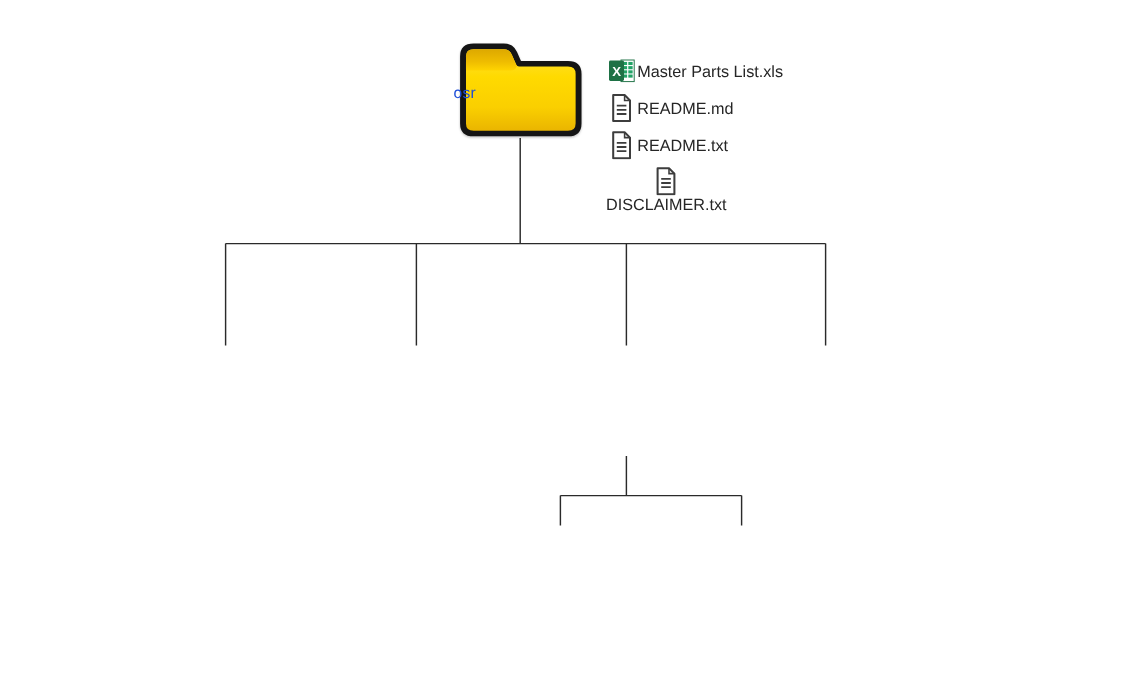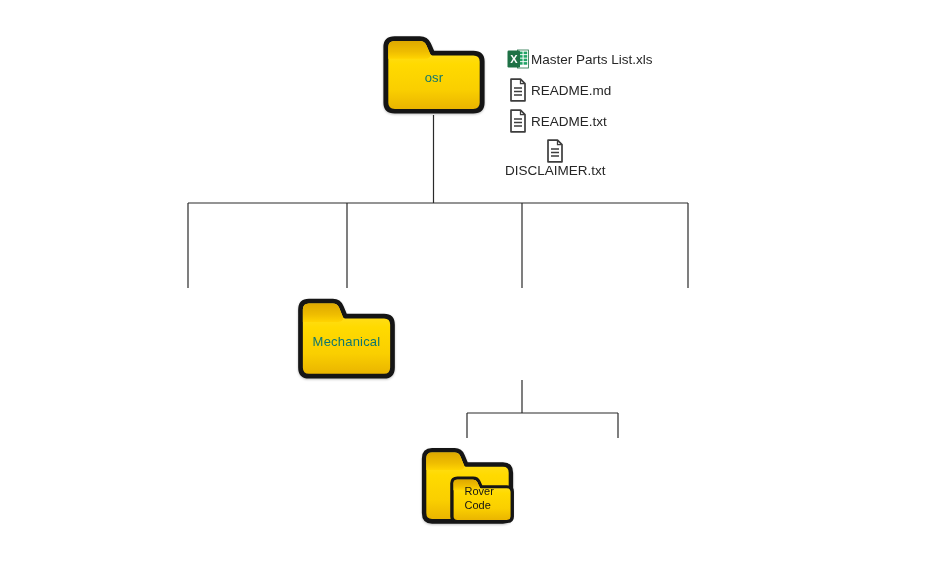--- a/index.html
+++ b/index.html
@@ -8,21 +8,21 @@
     position:relative; width:950px; height:574px; background:#ffffff;
     font-family:"Liberation Sans", sans-serif; overflow:hidden;
   }
   .connector { position:absolute; left:0; top:0; width:950px; height:574px; }
 
   .folder { position:absolute; }
   .folder .shape { position:absolute; left:0; top:0; width:100%; height:100%;
                    filter:drop-shadow(0 1px 1px rgba(0,0,0,0.25)); }
   .folder-label {
     position:absolute; left:0; right:0; top:58%; transform:translateY(-50%);
-    text-align:center; font-size:13px; color:#0f766e; letter-spacing:0.2px;
+    font-size:13px; color:#1d4ed8; letter-spacing:0.2px;
   }
   .inner-folder { position:absolute; left:29.5%; top:37%; width:69.5%; height:61%; }
   .nested-label {
     position:absolute; left:47%; top:55%; width:52px;
     font-size:11px; line-height:13.5px; color:#141414;
   }
 
   .file-row { position:absolute; left:505px; height:26px; display:flex; align-items:center; }
   .file-icon { width:26px; height:26px; display:flex; align-items:center; justify-content:center; }
   .file-name { font-size:13.5px; color:#262626; white-space:nowrap; }
@@ -108,36 +108,18 @@
           <path d="M3,1.2 H12.5 L17,5.7 V22.8 H3 Z" fill="#ffffff" stroke="#3d3d3d" stroke-width="1.7" stroke-linejoin="round"></path>
           <path d="M12.5,1.2 V5.7 H17" fill="none" stroke="#3d3d3d" stroke-width="1.3"></path>
           <path d="M6,10 H14 M6,13.5 H14 M6,17 H14" stroke="#3d3d3d" stroke-width="1.5"></path>
         </svg>
       </span>
       <span class="file-name">DISCLAIMER.txt</span>
     </div>
   </div>
 
 
-  <div class="folder" style="left:293px; top:287px; width:107px; height:93px;">
-    <svg class="shape" viewBox="0 0 114 96" preserveAspectRatio="none">
-      <path d="M17,92 H97 Q106,92 106,83 V39 Q106,30 97,30 H55.5 L51.5,20.5 Q49,14.5 42.5,14.5 H17 Q8,14.5 8,23.5 V83 Q8,92 17,92 Z" fill="url(#gBody)" stroke="#151515" stroke-width="5" stroke-linejoin="round"></path>
-      <path d="M10.5,36 V23.5 Q10.5,17 17,17 H42 Q47.3,17 49.3,21.7 L53.6,32.3 Q52.8,36 48.3,36 H10.5 Z" fill="url(#gTab)"></path>
-    </svg>
-    <span class="folder-label">Mechanical</span>
-  </div>
 
 
 
-  <div class="folder" style="left:417px; top:437px; width:101px; height:88px;">
-    <svg class="shape" viewBox="0 0 114 96" preserveAspectRatio="none">
-      <path d="M17,92 H97 Q106,92 106,83 V39 Q106,30 97,30 H55.5 L51.5,20.5 Q49,14.5 42.5,14.5 H17 Q8,14.5 8,23.5 V83 Q8,92 17,92 Z" fill="url(#gBody)" stroke="#151515" stroke-width="5" stroke-linejoin="round"></path>
-      <path d="M10.5,36 V23.5 Q10.5,17 17,17 H42 Q47.3,17 49.3,21.7 L53.6,32.3 Q52.8,36 48.3,36 H10.5 Z" fill="url(#gTab)"></path>
-    </svg>
-    <svg class="inner-folder" viewBox="0 0 114 96" preserveAspectRatio="none">
-      <path d="M17,92 H97 Q106,92 106,83 V39 Q106,30 97,30 H55.5 L51.5,20.5 Q49,14.5 42.5,14.5 H17 Q8,14.5 8,23.5 V83 Q8,92 17,92 Z" fill="url(#gBody)" stroke="#151515" stroke-width="5.5" stroke-linejoin="round"></path>
-      <path d="M10.5,36 V23.5 Q10.5,17 17,17 H42 Q47.3,17 49.3,21.7 L53.6,32.3 Q52.8,36 48.3,36 H10.5 Z" fill="url(#gTab)"></path>
-    </svg>
-    <span class="nested-label">Rover Code</span>
-  </div>
 
 
 </div>
 
 </body></html>

